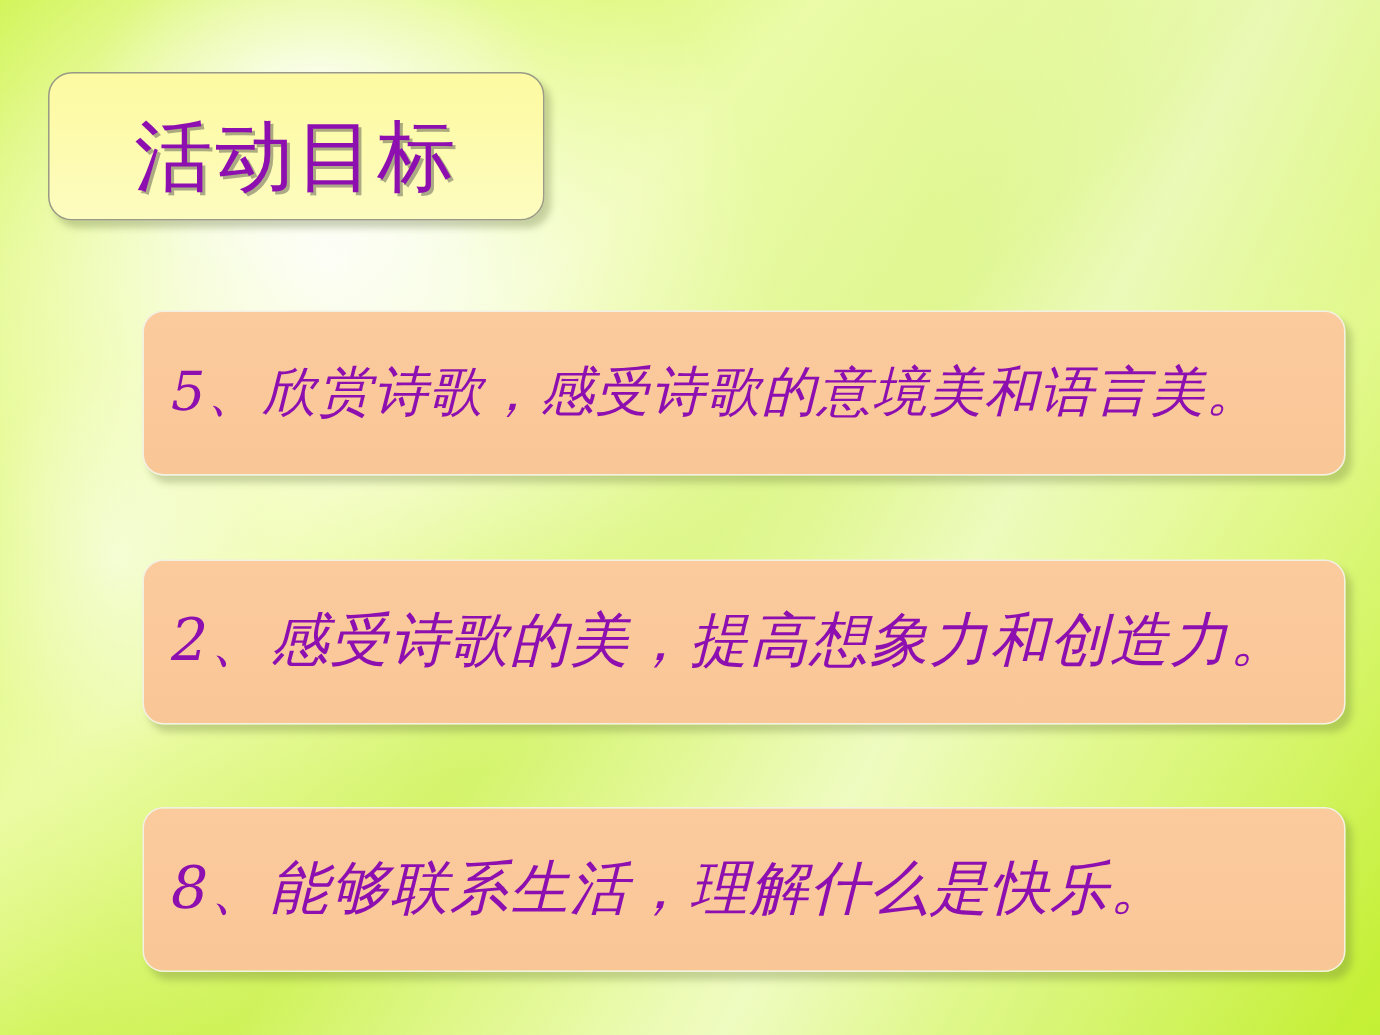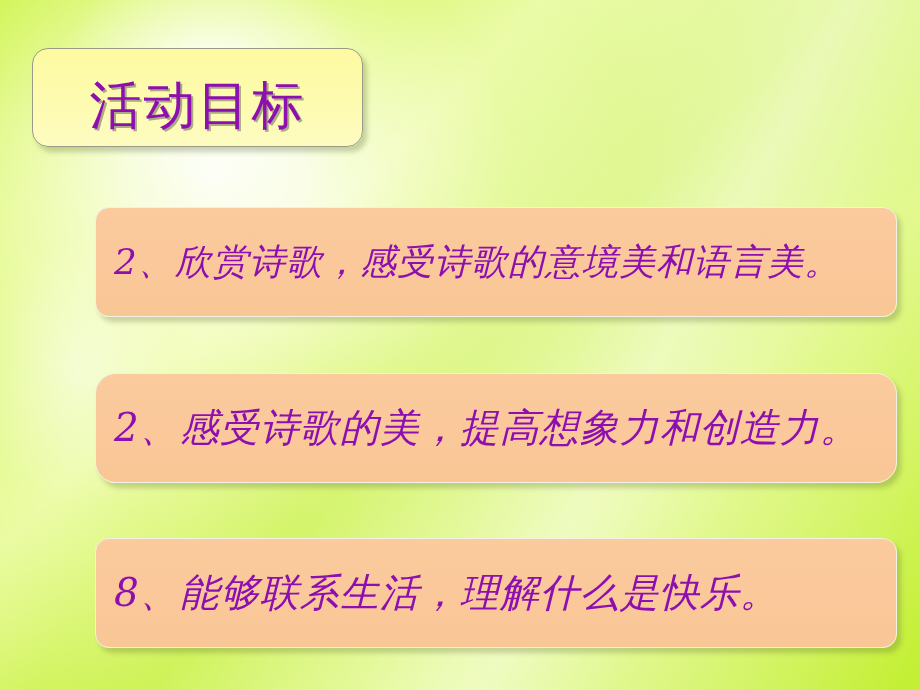--- a/index.html
+++ b/index.html
@@ -133,21 +133,21 @@
     box-sizing: border-box;
     background: linear-gradient(180deg, #fbcb9d 0%, #fac89a 50%, #f9c796 100%);
     border: 1px solid #f3f0e4;
     border-radius: 14px;
     box-shadow: 4px 5px 5px rgba(90, 105, 50, 0.28);
     display: flex;
     align-items: center;
   }
 
   .goal-box.g1 { top: 207px; }
-  .goal-box.g2 { top: 373px; border-radius: 21px; }
+  .goal-box.g2 { top: 373px; }
   .goal-box.g3 { top: 538px; }
 
   .goal-text {
     font-family: "DejaVu Serif", "Liberation Serif", serif;
     color: #8e0fb0;
     padding: 0 18px;
     white-space: nowrap;
     line-height: 1.15;
     font-style: italic;
     font-weight: 500;
@@ -166,21 +166,21 @@
   <div class="bg-glow-main"></div>
   <div class="bg-glow-diag"></div>
   <div class="bg-glow-left"></div>
   <div class="bg-glow-hot"></div>
 
   <div class="title-box">
     <span class="title-text">活动目标</span>
   </div>
 
   <div class="goal-box g1">
-    <span class="goal-text">2、欣赏诗歌，感受诗歌的意境美和语言美。</span>
+    <span class="goal-text">5、欣赏诗歌，感受诗歌的意境美和语言美。</span>
   </div>
 
   <div class="goal-box g2">
     <span class="goal-text">2、感受诗歌的美，提高想象力和创造力。</span>
   </div>
 
   <div class="goal-box g3">
     <span class="goal-text">8、能够联系生活，理解什么是快乐。</span>
   </div>
 

